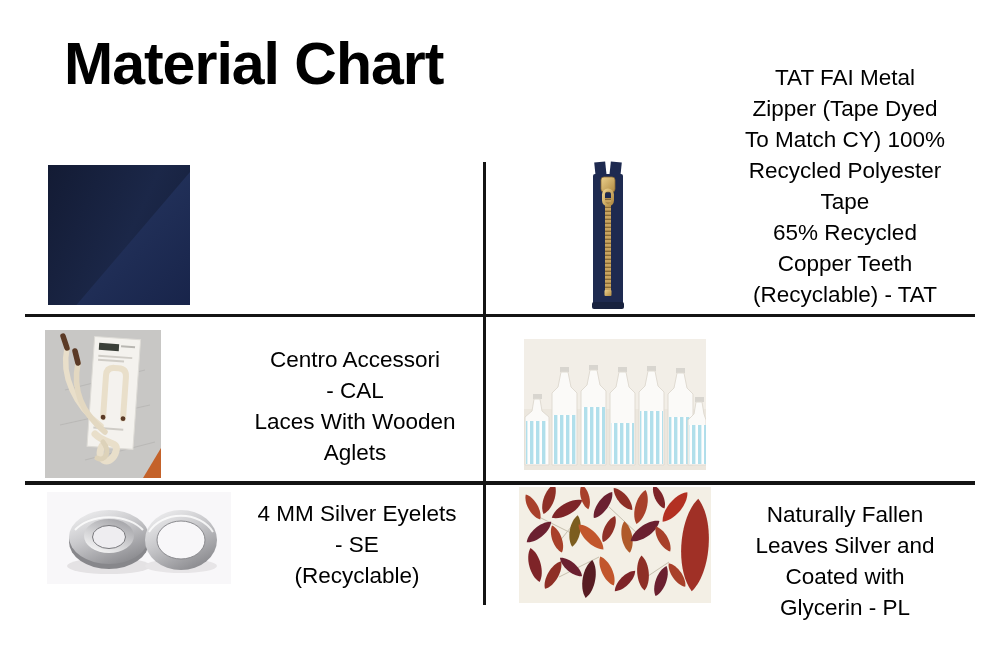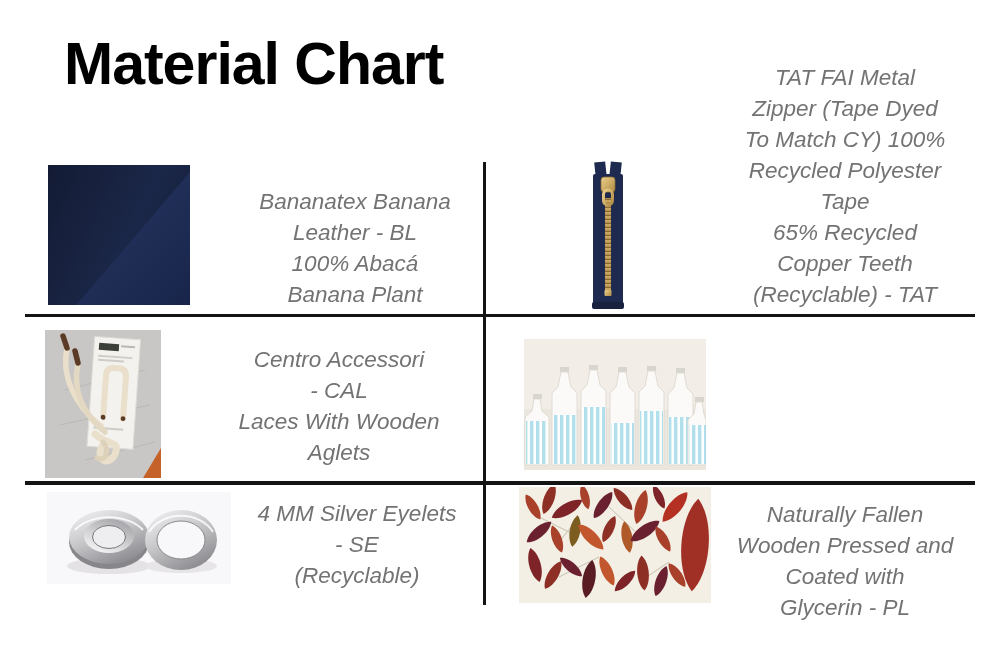--- a/index.html
+++ b/index.html
@@ -15,22 +15,21 @@
     position:absolute;left:64px;top:30px;
     font-size:59px;font-weight:700;letter-spacing:-1px;
     color:#000;margin:0;
   }
   .vline{position:absolute;background:#141414;width:3px;}
   .hline{position:absolute;background:#141414;height:3px;}
   .cell-text{
     position:absolute;
     font-size:22.5px;line-height:31px;
     text-align:center;white-space:pre-line;
-    color:#737373;
-    font-style:italic;
+    color:#000000;
   }
   .fig{position:absolute;display:block;}
   
   .fabric{
     background:linear-gradient(115deg,#131b34 0%,#1b2748 55%,#141d38 100%);
     overflow:hidden;
   }
   .fabric::after{
     content:"";position:absolute;inset:0;
     background:linear-gradient(135deg,#2e3f6a 0%,#22315a 45%,#18244a 100%);
@@ -42,24 +41,20 @@
 
 <div class="slide">
 
   <h1 class="title">Material Chart</h1>
 
   <div class="vline" style="left:483px;top:162px;height:443px;"></div>
   <div class="hline" style="left:25px;top:314px;width:950px;"></div>
   <div class="hline" style="left:25px;top:481px;width:950px;height:4px;"></div>
 
   <div class="fig fabric" style="left:48px;top:165px;width:142px;height:140px;"></div>
-  <div class="cell-text" style="left:220px;top:186px;width:270px;">Bananatex Banana
-Leather - BL
-100% Abacá
-Banana Plant</div>
 
   <svg class="fig" style="left:586px;top:160px;" width="44" height="151" viewBox="0 0 44 151">
     <defs>
       <pattern id="teeth" width="4" height="4" patternUnits="userSpaceOnUse">
         <rect width="4" height="4" fill="#c9a45f"></rect>
         <rect y="2.6" width="4" height="1.4" fill="#8a6a35"></rect>
       </pattern>
       <linearGradient id="goldg" x1="0" y1="0" x2="1" y2="1">
         <stop offset="0" stop-color="#ecd08c"></stop>
           <stop offset="1" stop-color="#b08a42"></stop>
@@ -98,21 +93,21 @@
       <rect x="51" y="98" width="30" height="2" fill="#cfccc6"></rect>
     </g>
     <path d="M22,18 C16,46 30,76 56,96" fill="none" stroke="#e9dfca" stroke-width="5.5" stroke-linecap="round"></path>
     <path d="M33,33 C27,62 38,84 60,102" fill="none" stroke="#e3d8c1" stroke-width="5.5" stroke-linecap="round"></path>
     <path d="M22,18 L18,6" stroke="#5b3a26" stroke-width="5.5" stroke-linecap="round"></path>
     <path d="M33,33 L30,21" stroke="#5b3a26" stroke-width="5.5" stroke-linecap="round"></path>
     <path d="M50,104 C62,116 76,110 70,124 C64,137 50,130 57,116" fill="none" stroke="#e9dfca" stroke-width="7" stroke-linecap="round"></path>
     <path d="M58,112 C66,122 60,132 52,128" fill="none" stroke="#ddd2b9" stroke-width="5" stroke-linecap="round"></path>
     <polygon points="98,148 116,148 116,118" fill="#c4622a"></polygon>
   </svg>
-  <div class="cell-text" style="left:204px;top:344px;width:270px;text-align:center;">Centro Accessori
+  <div class="cell-text" style="left:220px;top:344px;width:270px;text-align:center;">Centro Accessori
 - CAL
 Laces With Wooden
 Aglets</div>
 
   <svg class="fig" style="left:524px;top:339px;" width="182" height="131" viewBox="0 0 182 131">
     <defs>
       <pattern id="stripes" width="6" height="6" patternUnits="userSpaceOnUse">
         <rect width="6" height="6" fill="#ffffff"></rect>
         <rect width="3.4" height="6" fill="#a9dcea"></rect>
       </pattern>
@@ -217,17 +212,17 @@
     <use href="#lf" transform="translate(34,88) rotate(30)" fill="#8e2f26"></use>
     <use href="#lf" transform="translate(52,80) rotate(-50) scale(0.9)" fill="#6b2030"></use>
     <use href="#lf" transform="translate(70,92) rotate(10) scale(1.2)" fill="#581c22"></use>
     <use href="#lf" transform="translate(88,84) rotate(-25)" fill="#c2562c"></use>
     <use href="#lf" transform="translate(106,94) rotate(45) scale(0.9)" fill="#7e2428"></use>
     <use href="#lf" transform="translate(124,86) rotate(-5) scale(1.1)" fill="#8e2f26"></use>
     <use href="#lf" transform="translate(142,94) rotate(20)" fill="#6b2030"></use>
     <use href="#lf" transform="translate(158,88) rotate(-35) scale(0.9)" fill="#a8402a"></use>
   </svg>
   <div class="cell-text" style="left:700px;top:499px;width:290px;">Naturally Fallen
-Wooden Pressed and
+Leaves Silver and
 Coated with
 Glycerin - PL</div>
 
 </div>
 
 </body></html>

